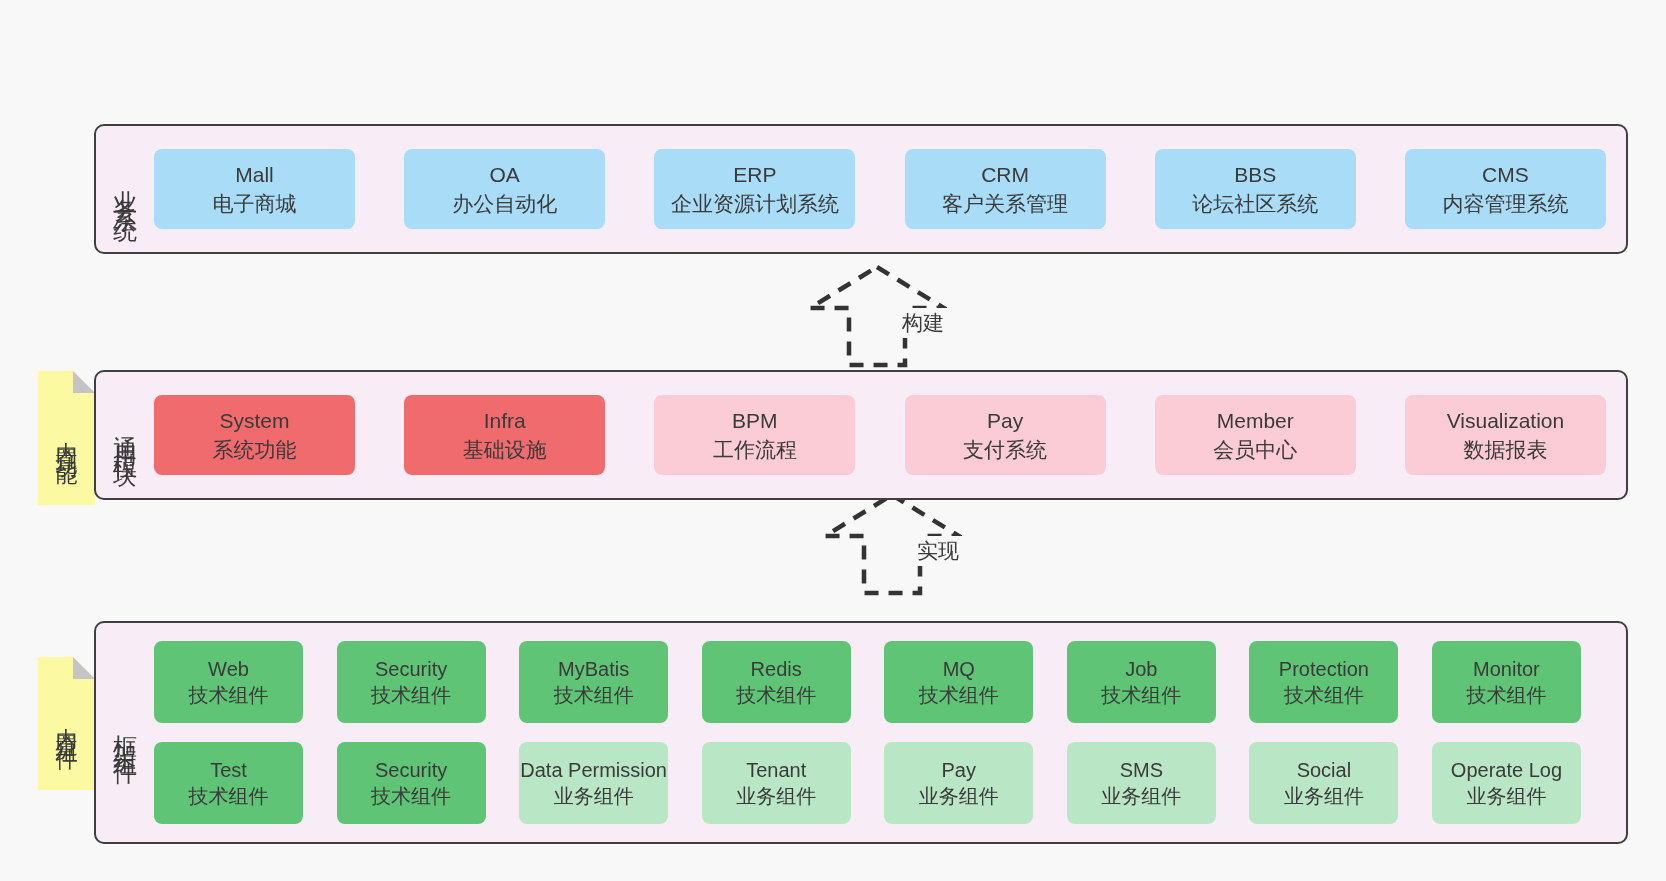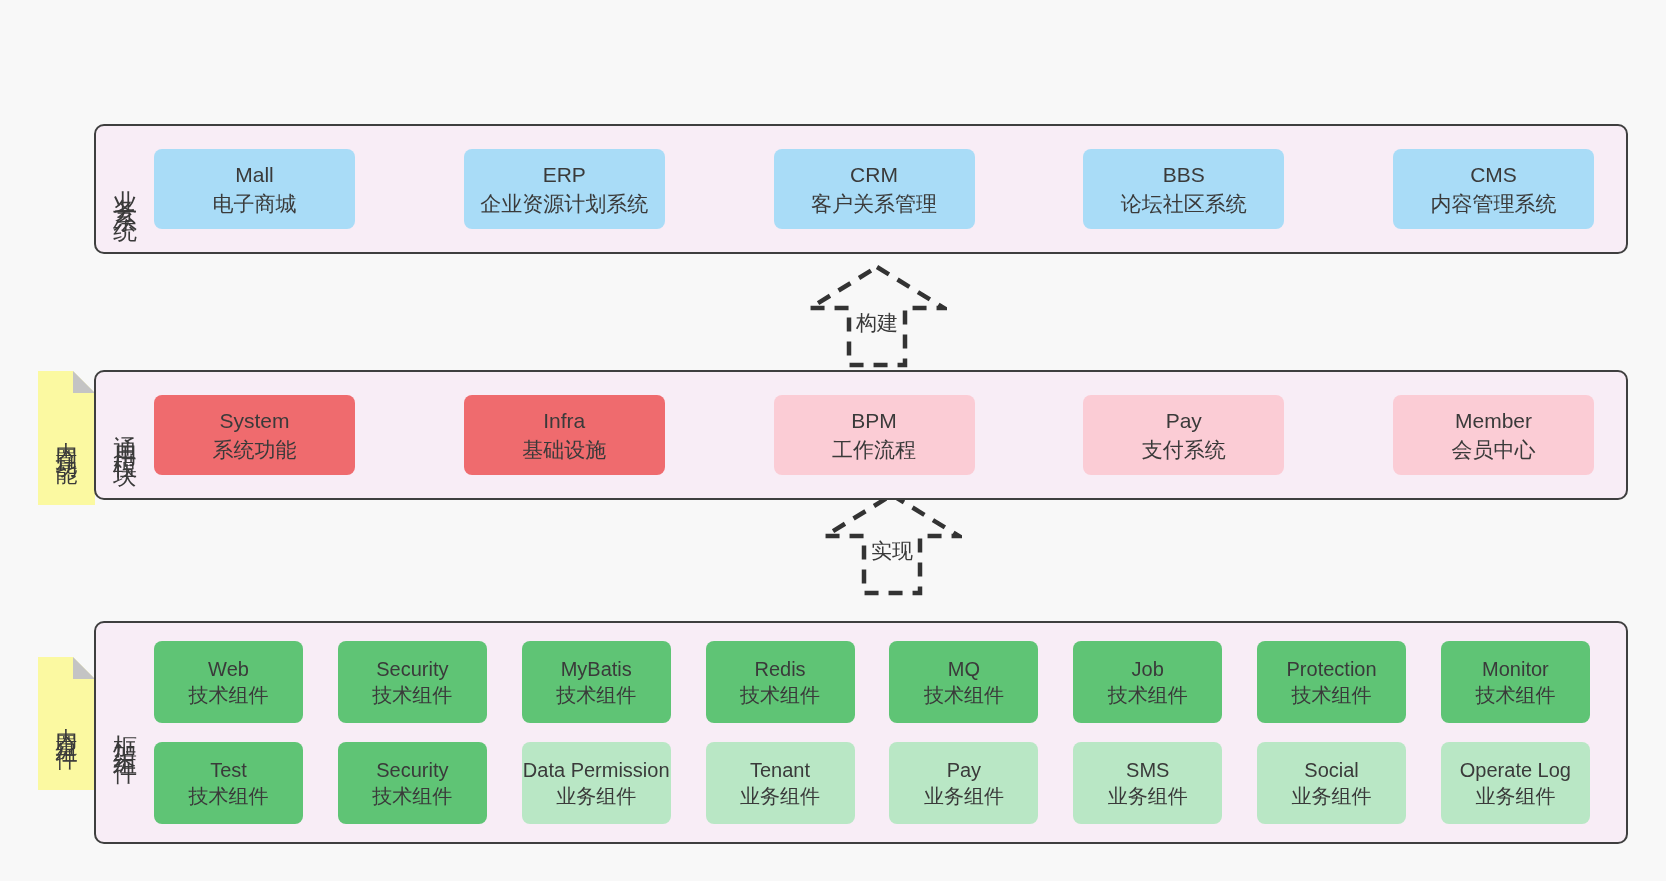--- a/index.html
+++ b/index.html
@@ -29,25 +29,25 @@
     width:58px; flex:none;
     display:flex; align-items:center; justify-content:center;
   }
   .band-label span {
     writing-mode:vertical-lr; text-orientation:upright;
     font-size:24px; letter-spacing:9px; color:var(--box_text,#3a3a3a);
   }
 
   .band-boxes {
     flex:1; display:flex; align-items:center;
-    justify-content:space-between; padding-right:32px;
+    justify-content:space-between; padding-right:20px;
   }
   .band-rows {
     flex:1; display:flex; flex-direction:column;
-    justify-content:space-evenly; padding-right:36px;
+    justify-content:space-evenly; padding-right:45px;
   }
   .band-rows .band-boxes { flex:none; padding-right:0; }
 
   
   .box {
     display:flex; flex-direction:column; align-items:center; justify-content:center;
     text-align:center; border-radius:8px;
     font-size:21px; line-height:29px; color:var(--box_text,#3a3a3a);
   }
   .w6 { width:201px; height:80px; }
@@ -79,21 +79,21 @@
   
   .arrow { position:absolute; width:140px; height:104px; z-index:1; }
   .arrow-1 { left:807px; top:264px; }
   .arrow-2 { left:822px; top:492px; }
   .arrow svg { position:absolute; inset:0; }
   .arrow path {
     fill:none; stroke:var(--arrow,#333333); stroke-width:4.5;
     stroke-dasharray:14 10;
   }
   .arrow-label {
-    position:absolute; left:0; right:0; top:44px; text-align:center;
+    position:absolute; left:0; right:0; top:44px; text-align:right;
   }
   .arrow-label span {
     display:inline-block; background:var(--page_bg,#f8f8f8);
     font-size:21px; padding:1px 3px; color:var(--box_text,#3a3a3a);
   }
 </style>
 </head>
 <body>
 
 <div class="stage">
@@ -108,20 +108,24 @@
   </div>
 
   <section class="band band-1">
     <div class="band-label">
       <span>业务系统</span>
     </div>
     <div class="band-boxes">
       <div class="box w6 blue">
         <div>Mall</div>
         <div>电子商城</div>
+      </div>
+      <div class="box w6 blue">
+        <div>OA</div>
+        <div>办公自动化</div>
       </div>
       <div class="box w6 blue">
         <div>ERP</div>
         <div>企业资源计划系统</div>
       </div>
       <div class="box w6 blue">
         <div>CRM</div>
         <div>客户关系管理</div>
       </div>
       <div class="box w6 blue">
@@ -162,20 +166,24 @@
         <div>工作流程</div>
       </div>
       <div class="box w6 pink">
         <div>Pay</div>
         <div>支付系统</div>
       </div>
       <div class="box w6 pink">
         <div>Member</div>
         <div>会员中心</div>
       </div>
+      <div class="box w6 pink">
+        <div>Visualization</div>
+        <div>数据报表</div>
+      </div>
     </div>
   </section>
 
   <div class="arrow arrow-2">
     <svg viewBox="0 0 140 104">
       <path d="M70,3 L137,44 L98,44 L98,101 L42,101 L42,44 L3,44 Z"></path>
     </svg>
     <div class="arrow-label">
       <span>实现</span>
     </div>

